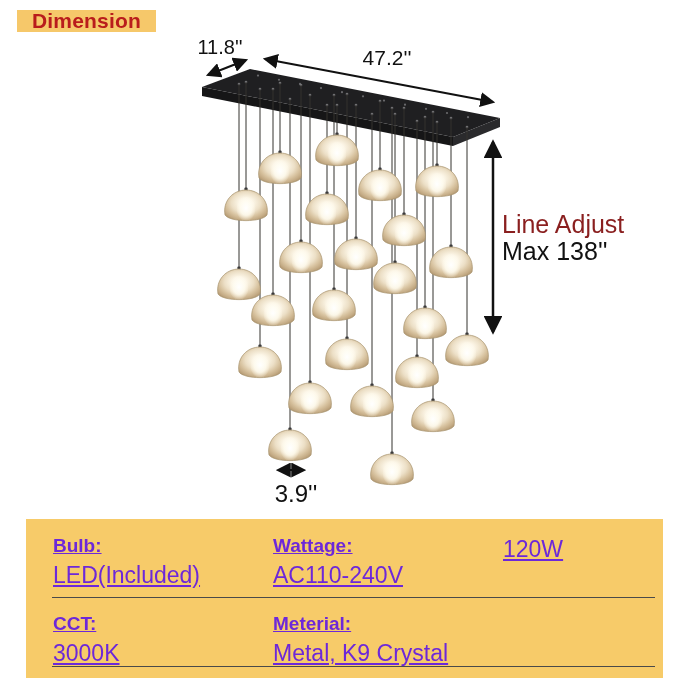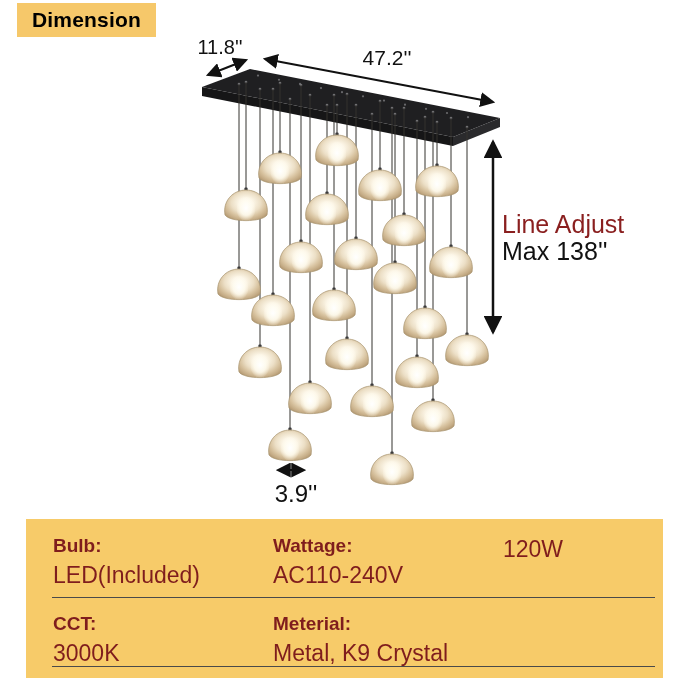--- a/index.html
+++ b/index.html
@@ -2,23 +2,23 @@
 <html><head>
 <meta charset="utf-8">
 <style>
   html,body{margin:0;padding:0;background:#ffffff;}
   #stage{
     position:relative; width:679px; height:682px; overflow:hidden;
     background:#ffffff; font-family:"Liberation Sans", sans-serif;
   }
   
   .badge{
-    position:absolute; left:17px; top:3px; width:139px; height:34px;
+    position:absolute; left:17px; top:10px; width:139px; height:22px;
     display:flex; align-items:center; justify-content:center;
-    font-size:21px; font-weight:700; color:#000000; letter-spacing:.2px;
+    font-size:21px; font-weight:700; color:#b91c1c; letter-spacing:.2px;
   }
   
   #diagram-svg{position:absolute; left:0; top:0;}
   .wire{stroke:#35322e; stroke-width:1; fill:none;}
   .dot{fill:#6f6f72;}
   .dim-dot{fill:#7c7c80; opacity:.8;}
   .pin{fill:#3a3a3c;}
   .bulb{fill:url(#glassGrad); stroke:#a8936f; stroke-width:.7;}
   .core{fill:url(#coreGrad);}
   .plate-face{fill:#1f1f21;}
@@ -29,21 +29,21 @@
   .dim-text{font-size:21px; fill:#111;}
   .dim-text-sm{font-size:20px;}
   .dim-text-lg{font-size:25px;}
   .dim-text-39{font-size:24px;}
   .accent{fill:#8a1f1f; font-weight:500;}
   
   .spec-table{
     position:absolute; left:26px; top:519px; width:637px; height:159px;
     display:grid; grid-template-columns:220px 230px 187px; grid-template-rows:78px 69px;
   }
-  .spec-cell{padding:16px 4px 0 27px; color:#7f1d1d; overflow:hidden;}
+  .spec-cell{padding:16px 4px 0 27px; color:#6d28d9; overflow:hidden;text-decoration:underline;}
   .spec-label{font-size:19px; font-weight:700; line-height:1.15; margin-bottom:4px;}
   .spec-value{font-size:23px; line-height:1.25;}
   .divider{position:absolute; left:26px; width:603px; height:1px; background:#4a4a4a;}
   .divider-1{top:78px;}
   .divider-2{top:147px;}
 </style>
 </head>
 <body>
 
 <div id="stage">

